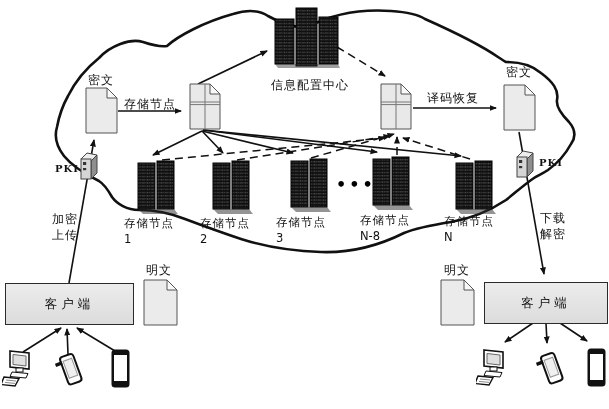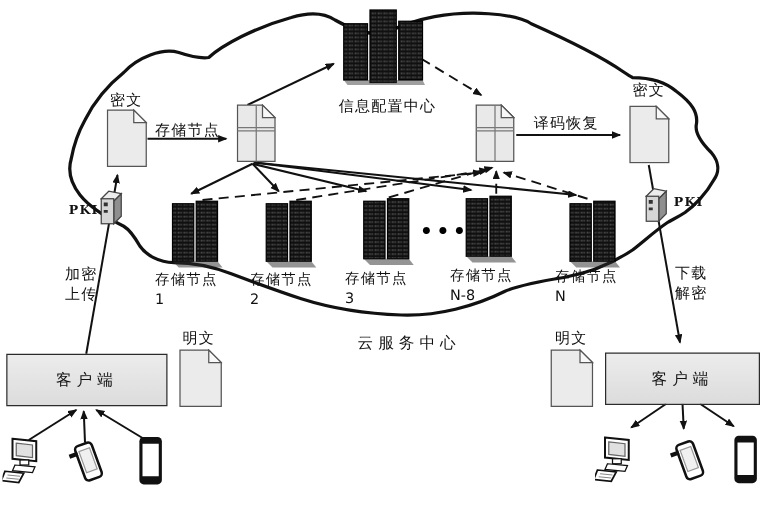--- a/index.html
+++ b/index.html
@@ -186,21 +186,20 @@
   </div>
   <div class="node-label" style="left:360px;top:213px;width:66px;">
     <span>存储节点</span>
     <span class="num">N-8</span>
   </div>
   <div class="node-label" style="left:444px;top:214px;width:66px;">
     <span>存储节点</span>
     <span class="num">N</span>
   </div>
 
-  <div class="cloud-title" style="left:286px;top:266px;">云服务中心</div>
 
   <div class="pki-lbl" style="left:55px;top:163px;">PKI</div>
   <div class="icon" style="left:76px;top:150px;">
     <svg width="26" height="32" viewBox="0 0 26 32">
       <polygon points="5,9 11,3 21,5 15,11" fill="#ededed" stroke="#444"></polygon>
       <polygon points="15,11 21,5 21,23 15,29" fill="#8f8f8f" stroke="#444"></polygon>
       <rect x="5" y="9" width="10" height="20" fill="#d6d6d6" stroke="#444"></rect>
       <rect x="7" y="12" width="3.2" height="3" fill="#333"></rect>
       <rect x="7" y="18" width="3.2" height="2.2" fill="#333"></rect>
     </svg>

